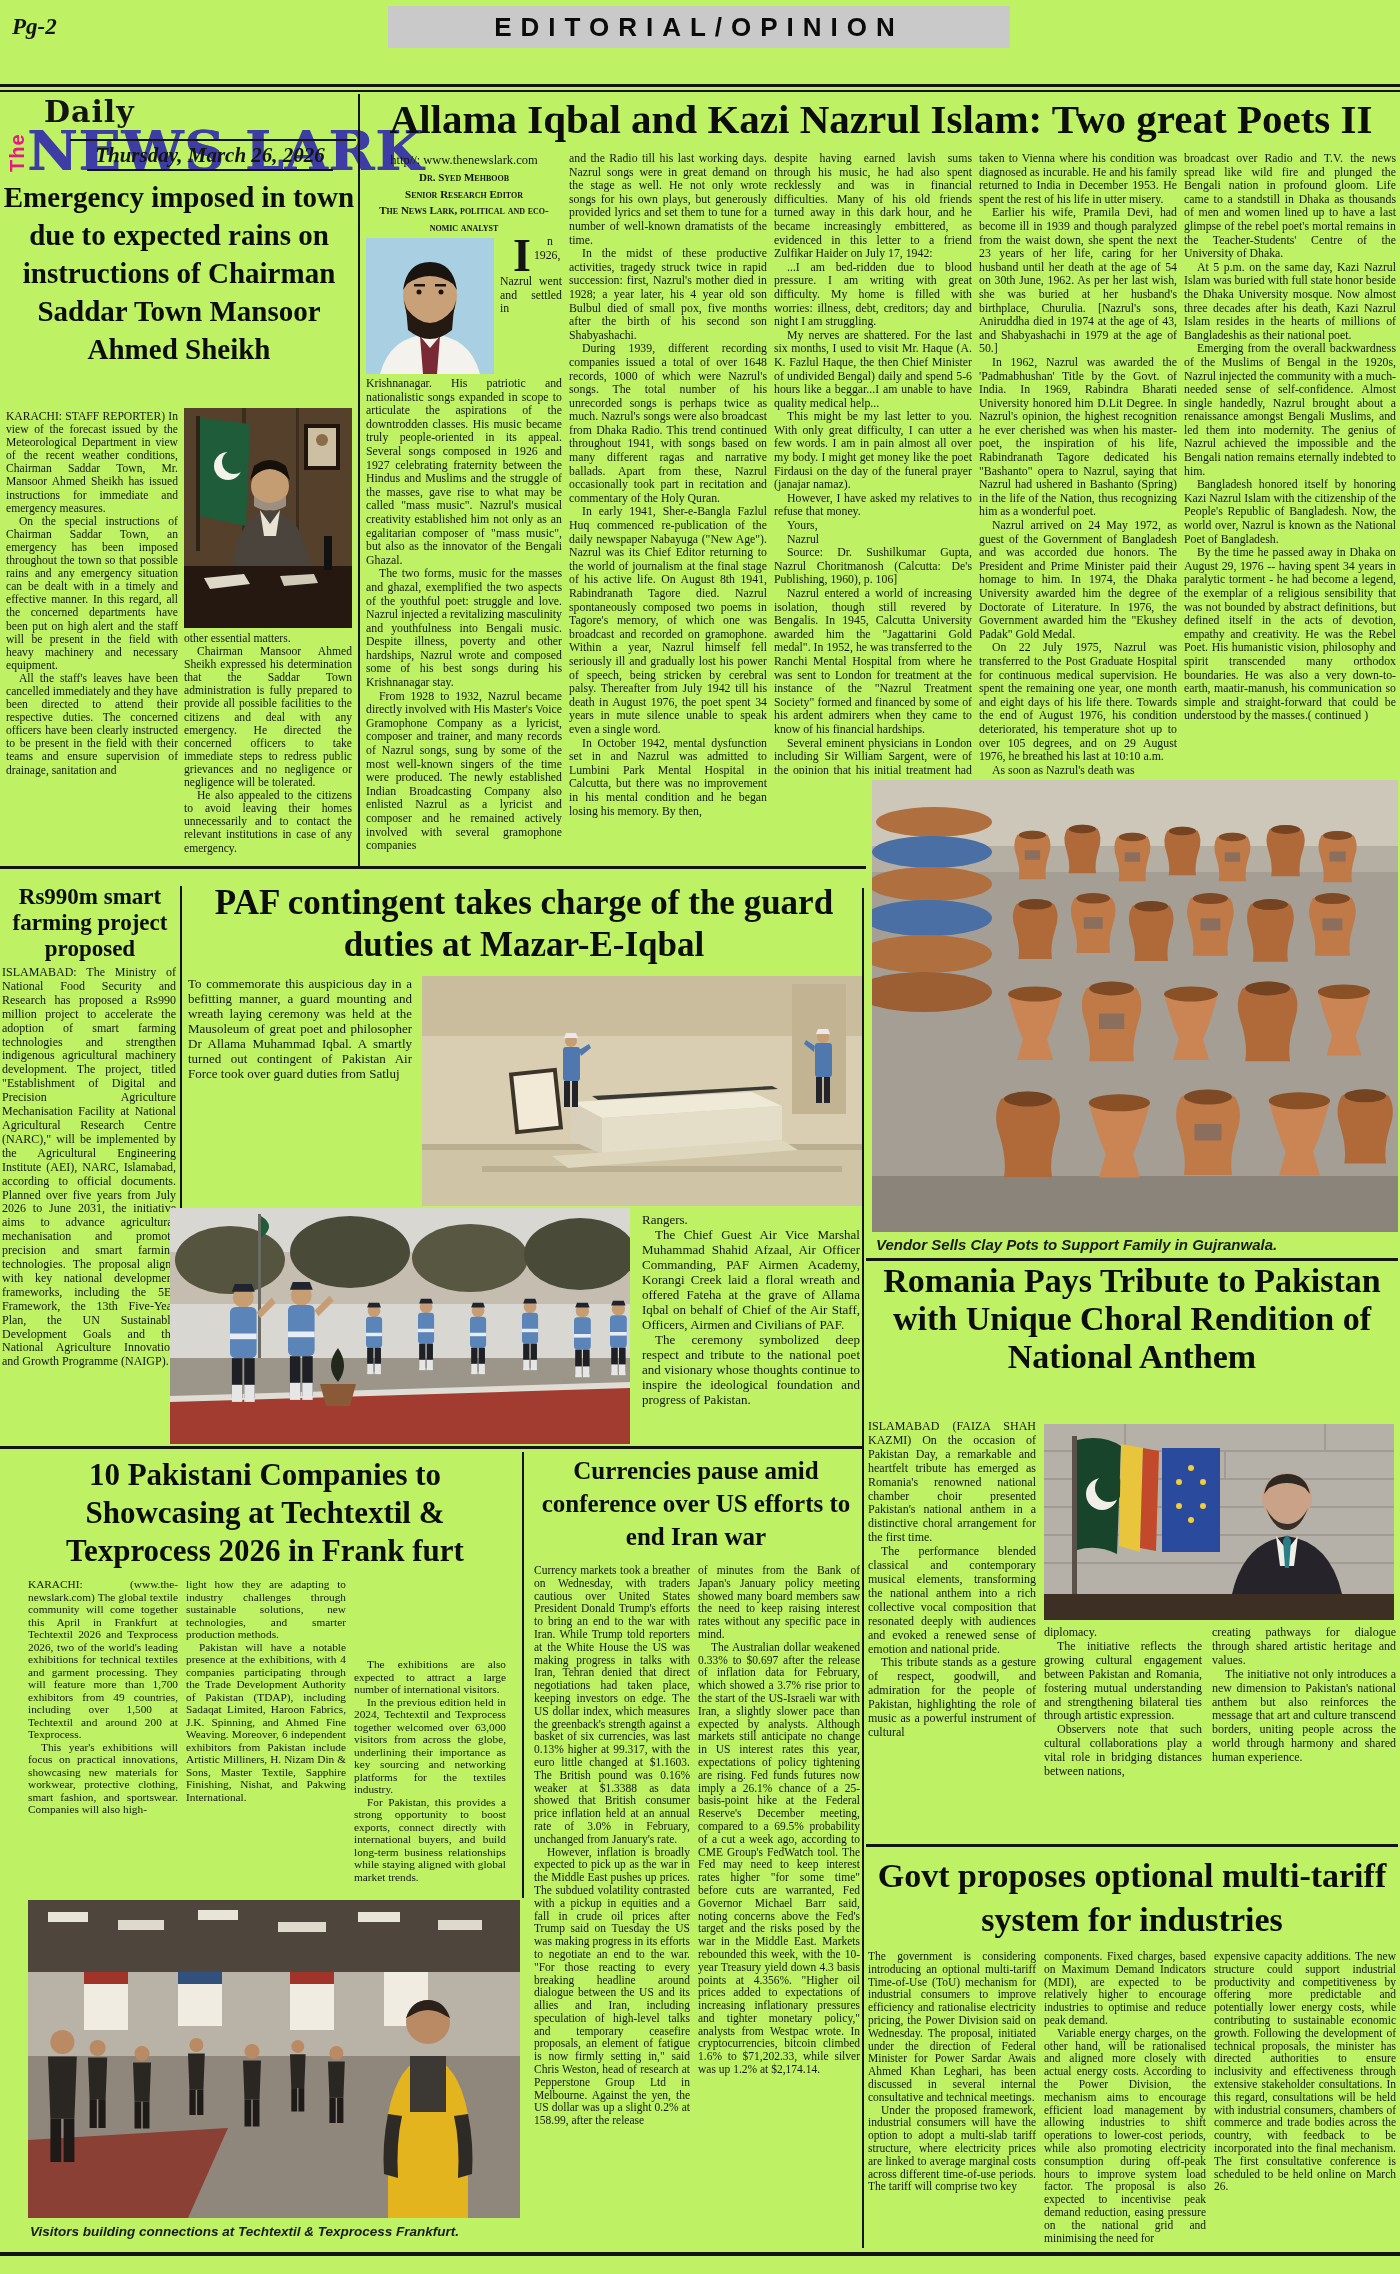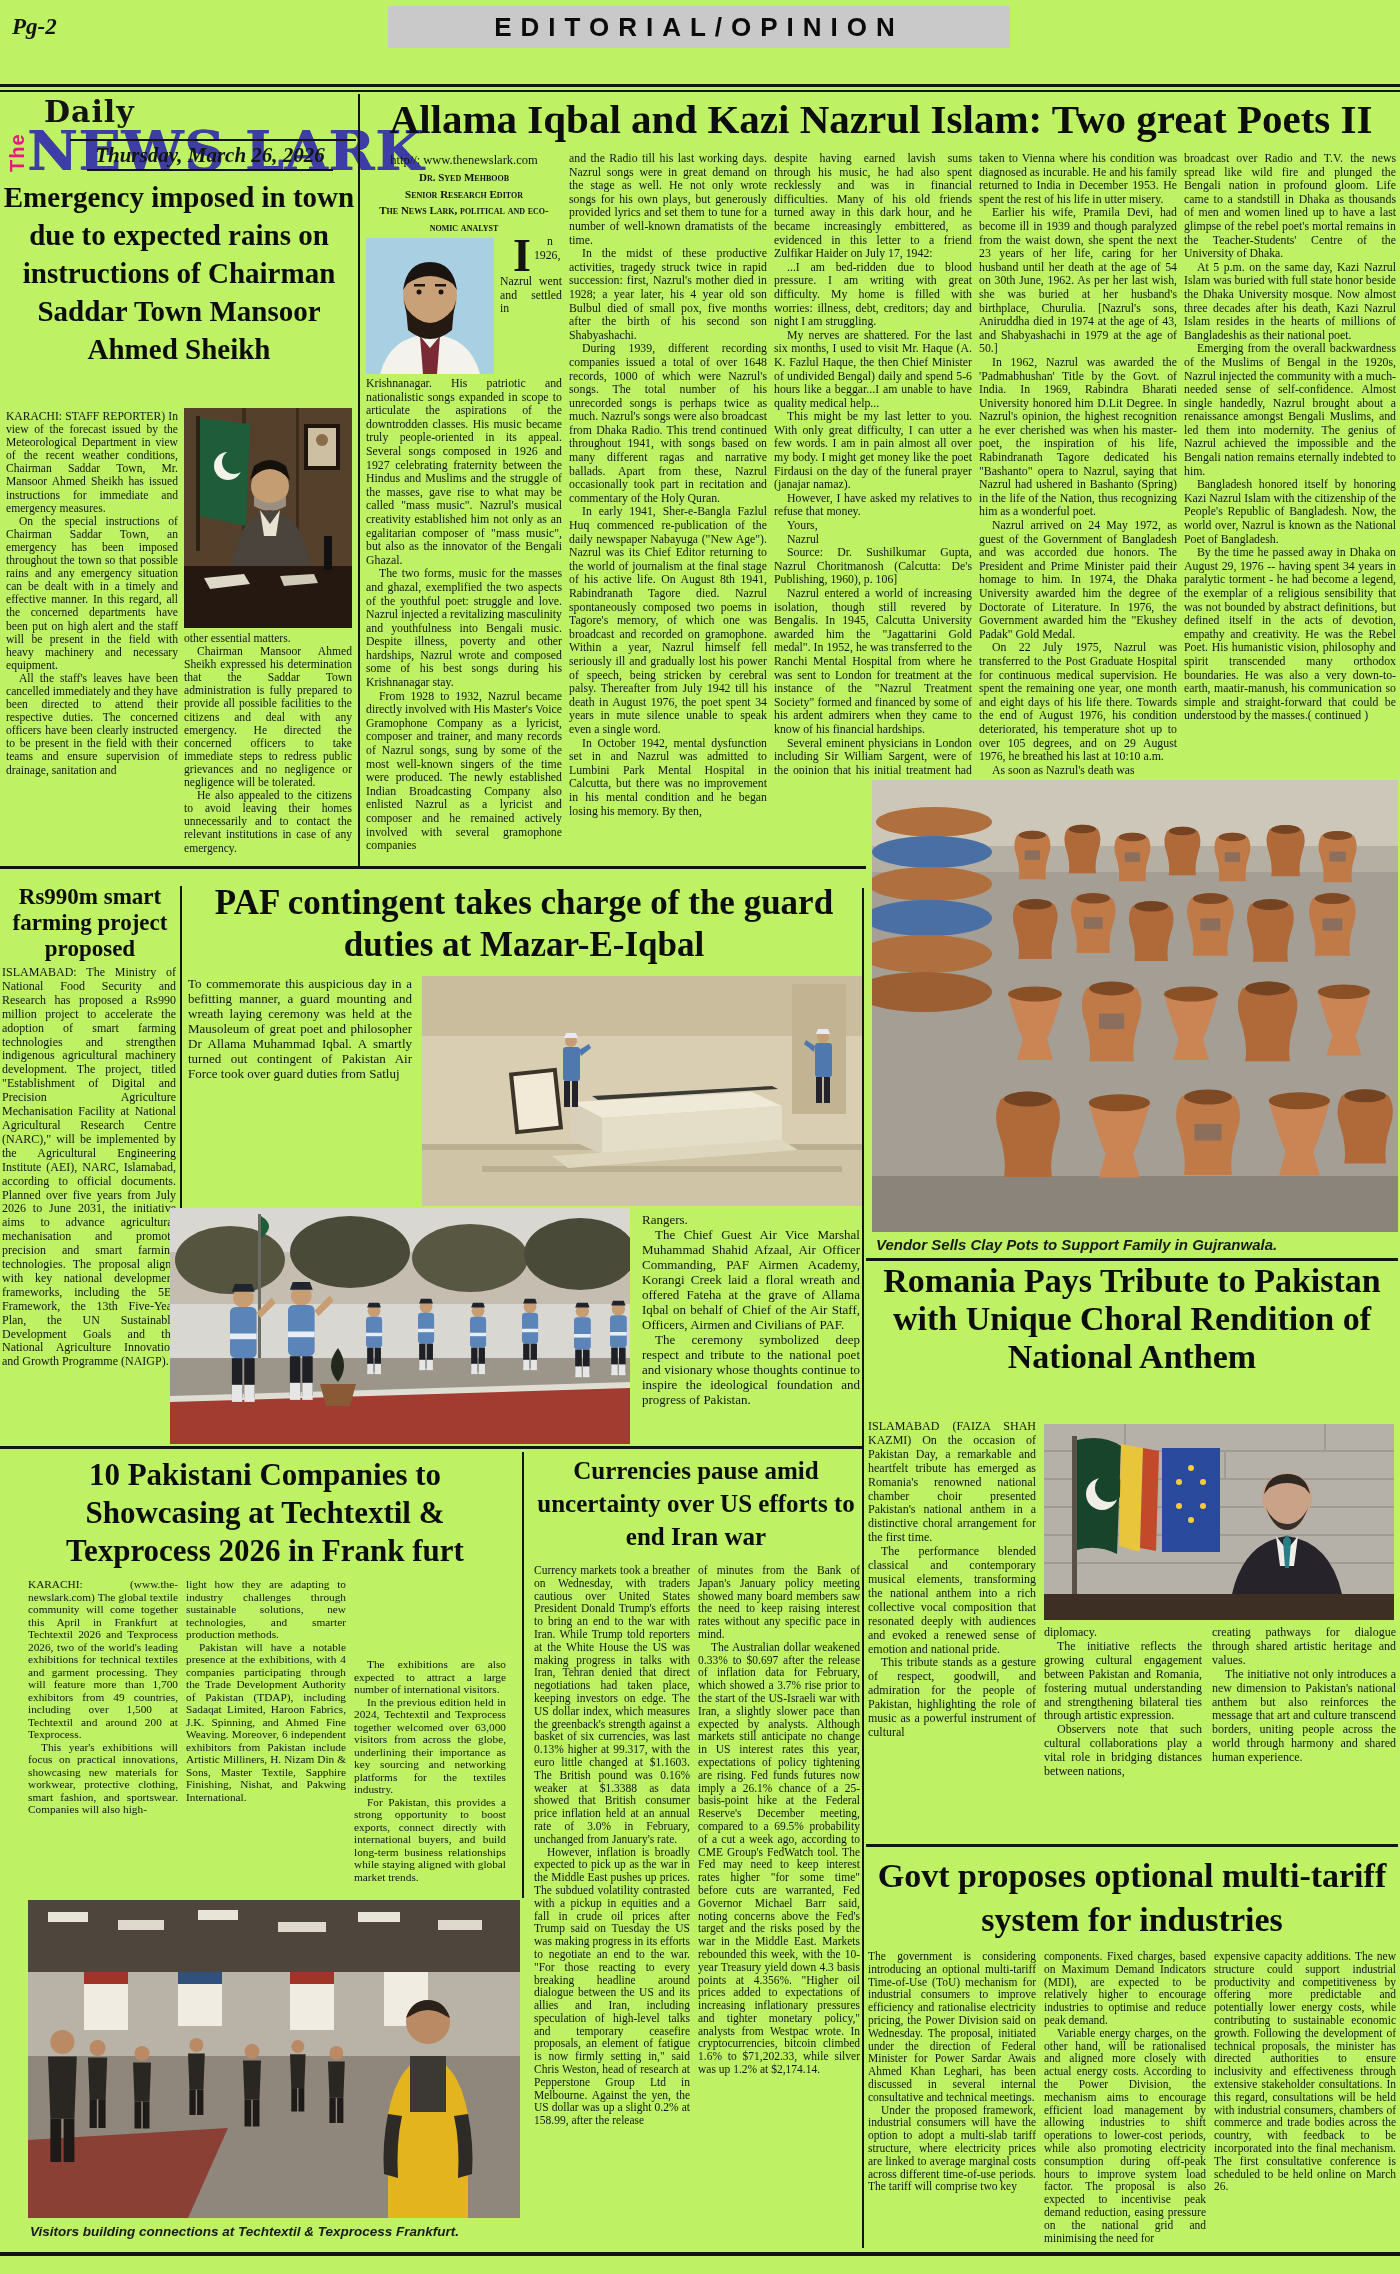--- a/index.html
+++ b/index.html
@@ -391,21 +391,21 @@
         <path d="M8,118 q-6,30 -4,60 l14,4 q-2,-36 4,-62 Z" fill="#2e2a26"></path>
         <path d="M88,118 q6,30 4,60 l-14,4 q2,-36 -4,-62 Z" fill="#2e2a26"></path>
         <rect x="30" y="60" width="36" height="56" fill="#3c3833"></rect>
       </g>
     </svg>
   </div>
   <div class="abs cap" style="left:30px;top:2224px;width:492px;font-size:13.5px;" data-bind="companies.caption">Visitors building connections at Techtextil &amp; Texprocess Frankfurt.</div>
 
   <div class="abs vr" style="left:522px;top:1452px;width:2px;height:446px;"></div>
 
-  <div class="abs hl" style="left:532px;top:1454px;width:328px;font-size:25px;line-height:33px;" data-bind="currencies.headline">Currencies pause amid uncertainty over US efforts to end Iran war</div>
+  <div class="abs hl" style="left:532px;top:1454px;width:328px;font-size:25px;line-height:33px;" data-bind="currencies.headline">Currencies pause amid conference over US efforts to end Iran war</div>
   <div class="abs col c115" style="left:534px;top:1564px;width:156px;height:680px;">
       <div data-bind-list="currencies.col1">
         <p>Currency markets took a breather on Wednesday, with traders cautious over United States President Donald Trump's efforts to bring an end to the war with Iran. While Trump told reporters at the White House the US was making progress in talks with Iran, Tehran denied that direct negotiations had taken place, keeping investors on edge.  The US dollar index, which measures the greenback's strength against a basket of six currencies, was last 0.13% higher at 99.317, with the euro little changed at $1.1603. The British pound was 0.16% weaker at $1.3388 as data showed that British consumer price inflation held at an annual rate of 3.0% in February, unchanged from January's rate.</p>
         <p>However, inflation is broadly expected to pick up as the war in the Middle East pushes up prices. The subdued volatility contrasted with a pickup in equities and a fall in crude oil prices after Trump said on Tuesday the US was making progress in its efforts to negotiate an end to the war. "For those reacting to every breaking headline around dialogue between the US and its allies and Iran, including speculation of high-level talks and temporary ceasefire proposals, an element of fatigue is now firmly setting in," said Chris Weston, head of research at Pepperstone Group Ltd in Melbourne.  Against the yen, the US dollar was up a slight 0.2% at 158.99, after the release</p>
       </div>
     </div>
   <div class="abs col c115" style="left:698px;top:1564px;width:162px;height:680px;">
       <div data-bind-list="currencies.col2">
         <p>of minutes from the Bank of Japan's January policy meeting showed many board members saw the need to keep raising interest rates without any specific pace in mind.</p>
         <p>The Australian dollar weakened 0.33% to $0.697 after the release of inflation data for February, which showed a 3.7% rise prior to the start of the US-Israeli war with Iran, a slightly slower pace than expected by analysts. Although markets still anticipate no change in US interest rates this year, expectations of policy tightening are rising. Fed funds futures now imply a 26.1% chance of a 25-basis-point hike at the Federal Reserve's December meeting, compared to a 69.5% probability of a cut a week ago, according to CME Group's FedWatch tool.  The Fed may need to keep interest rates higher "for some time" before cuts are warranted, Fed Governor Michael Barr said, noting concerns above the Fed's target and the risks posed by the war in the Middle East. Markets rebounded this week, with the 10-year Treasury yield down 4.3 basis points at 4.356%. "Higher oil prices added to expectations of increasing inflationary pressures and tighter monetary policy," analysts from Westpac wrote. In cryptocurrencies, bitcoin climbed 1.6% to $71,202.33, while silver was up 1.2% at $2,174.14.</p>

